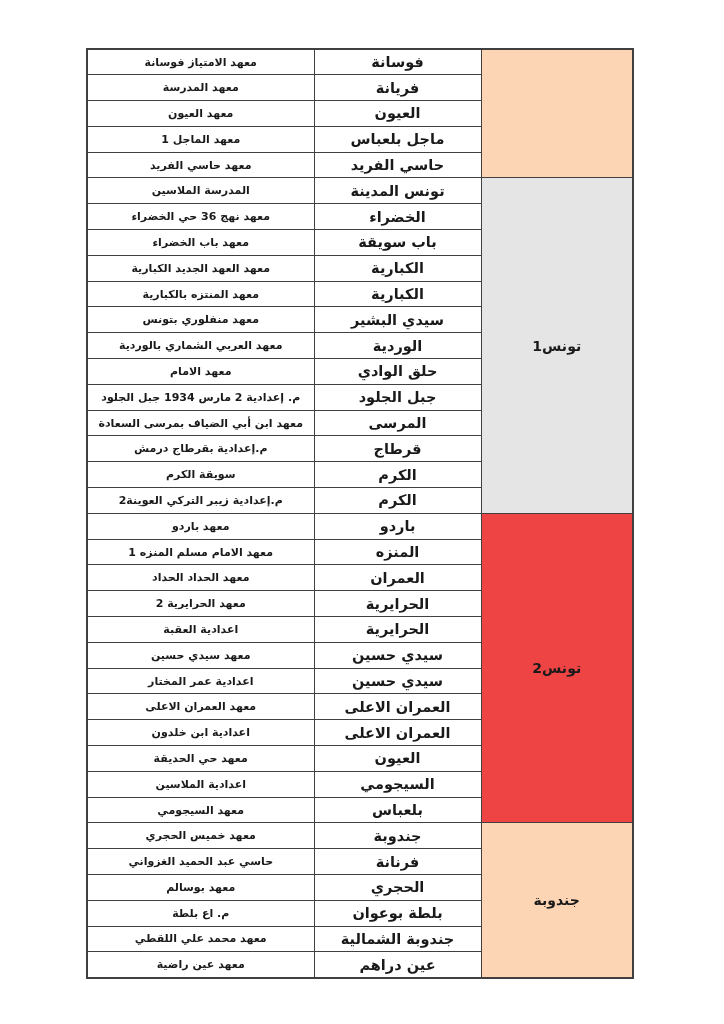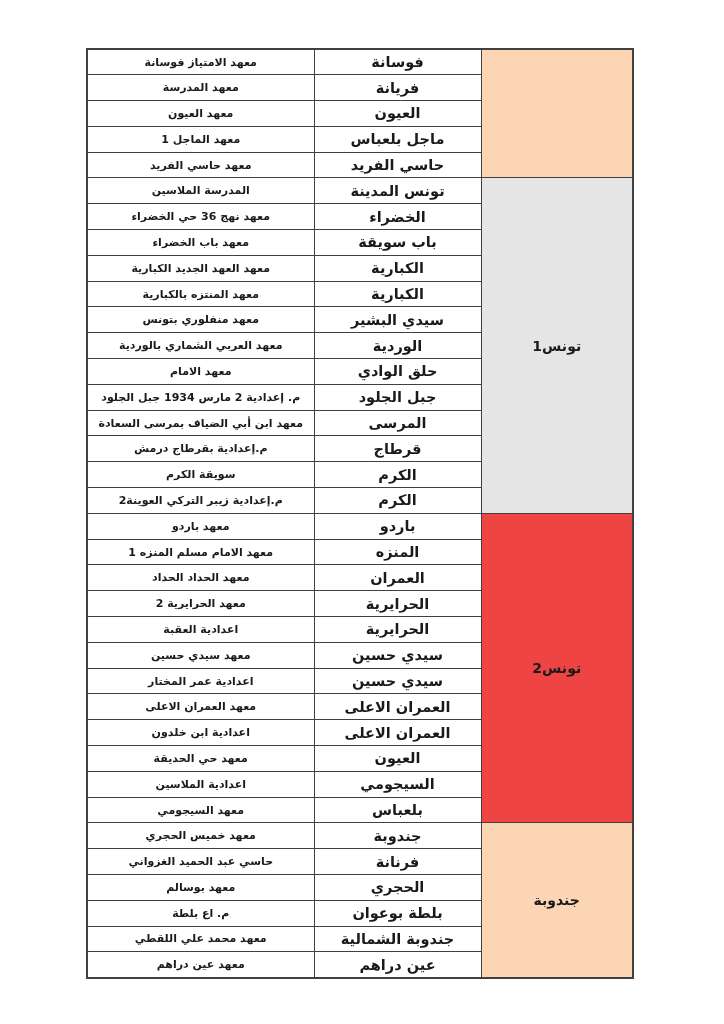--- a/index.html
+++ b/index.html
@@ -207,17 +207,17 @@
         <tr>
           <td class="delegation-cell">بلطة بوعوان</td>
           <td class="institute-cell">م. اع بلطة</td>
         </tr>
         <tr>
           <td class="delegation-cell">جندوبة الشمالية</td>
           <td class="institute-cell">معهد محمد علي اللقطي</td>
         </tr>
         <tr>
           <td class="delegation-cell">عين دراهم</td>
-          <td class="institute-cell">معهد عين دراهم</td>
+          <td class="institute-cell">معهد عين راضية</td>
         </tr>
       </tbody>
   </table>
 </div>
 
 </body></html>

